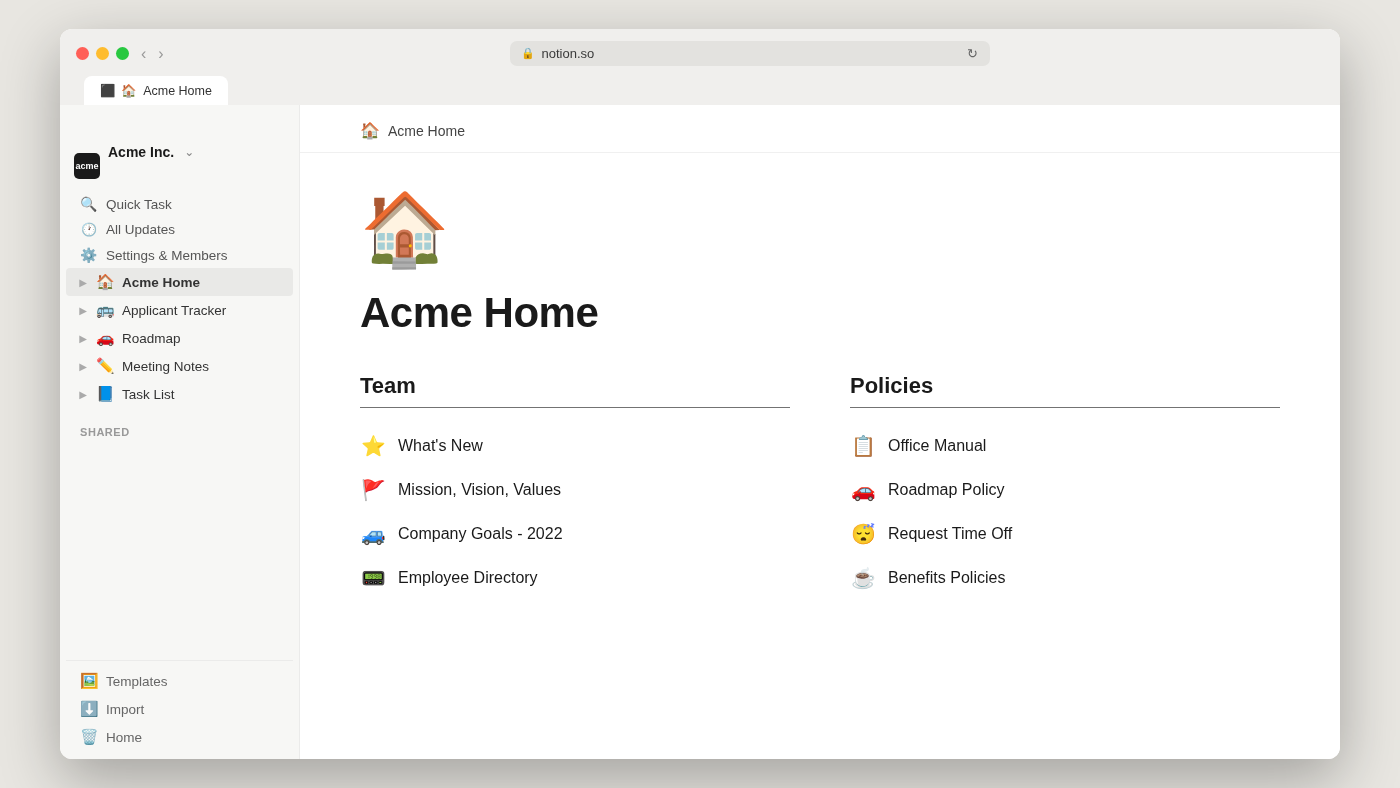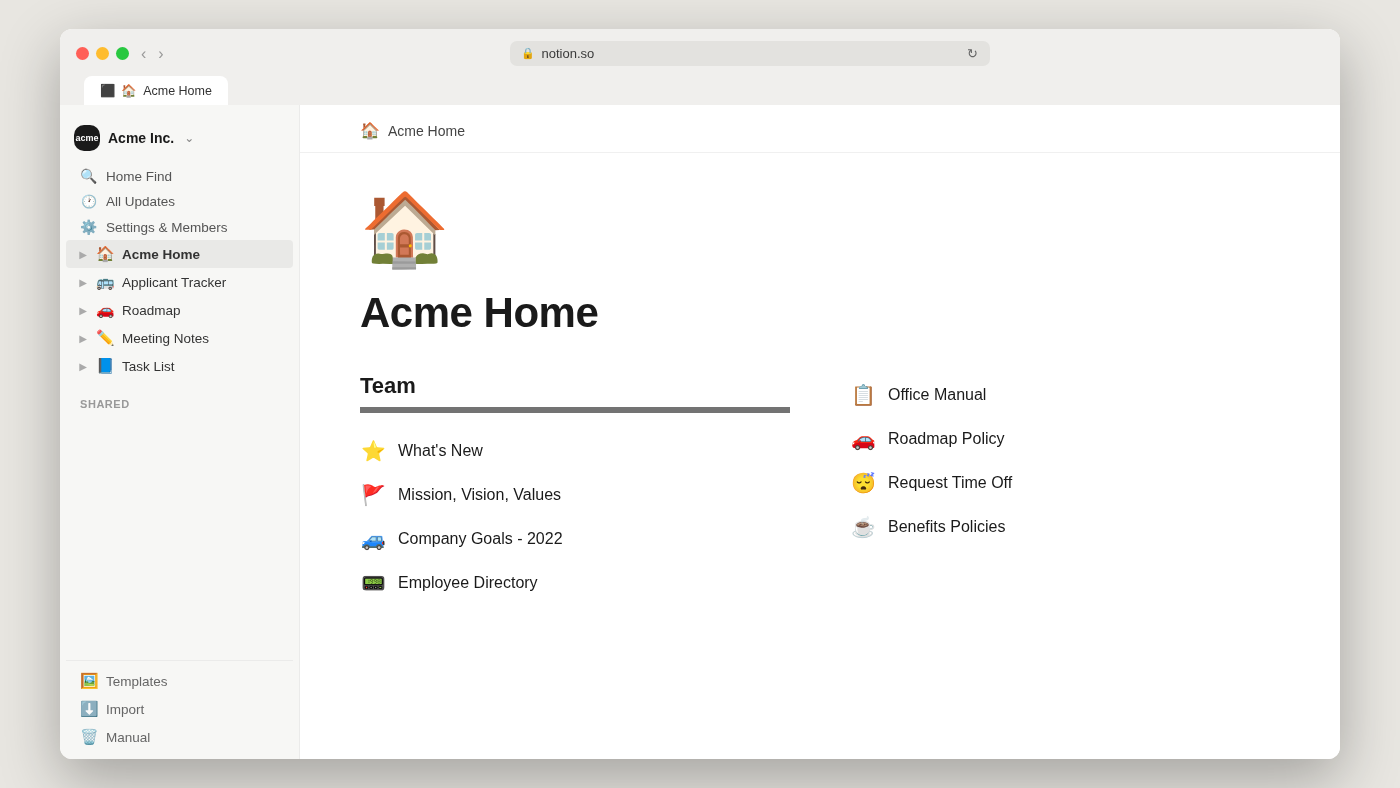--- a/index.html
+++ b/index.html
@@ -122,27 +122,28 @@
       align-items: center;
       gap: 8px;
       padding: 4px 14px 12px 14px;
       cursor: pointer;
     }
 
     .workspace-logo {
       width: 26px;
       height: 26px;
       background: #1a1a1a;
-      border-radius: 10px;
+      border-radius: 5px;
       display: flex;
       align-items: center;
       justify-content: center;
       color: white;
       font-size: 10px;
       font-weight: bold;
+      margin-top: 28px;
     }
 
     .workspace-name {
       font-size: 14px;
       font-weight: 600;
       color: #1a1a1a;
     }
 
     .workspace-chevron {
       font-size: 12px;
@@ -289,21 +290,21 @@
     }
 
     .content-column {}
 
     .column-header {
       font-size: 22px;
       font-weight: 600;
       color: #1a1a1a;
       margin-bottom: 16px;
       padding-bottom: 8px;
-      border-bottom: 6px solid #737373;
+      border-bottom: 1px solid #737373;
     }
 
     .content-link {
       display: flex;
       align-items: center;
       gap: 10px;
       padding: 10px 0;
       cursor: pointer;
       text-decoration: none;
     }
@@ -364,21 +365,21 @@
       <div class="workspace-header">
         <div class="workspace-logo">
           <span style="font-size:9px;">acme</span>
         </div>
         <span class="workspace-name">Acme Inc.</span>
         <span class="workspace-chevron">⌄</span>
       </div>
 
       <div class="sidebar-nav-item">
         <span class="sidebar-nav-icon">🔍</span>
-        <span>Home Find</span>
+        <span>Quick Task</span>
       </div>
       <div class="sidebar-nav-item">
         <span class="sidebar-nav-icon" style="font-size:13px;">🕐</span>
         <span>All Updates</span>
       </div>
       <div class="sidebar-nav-item">
         <span class="sidebar-nav-icon">⚙️</span>
         <span>Settings &amp; Members</span>
       </div>
 
@@ -417,21 +418,21 @@
       <div class="sidebar-bottom-item">
         <span class="bottom-icon">🖼️</span>
         <span>Templates</span>
       </div>
       <div class="sidebar-bottom-item">
         <span class="bottom-icon">⬇️</span>
         <span>Import</span>
       </div>
       <div class="sidebar-bottom-item">
         <span class="bottom-icon">🗑️</span>
-        <span>Manual</span>
+        <span>Home</span>
       </div>
     </div>
 
     <div class="main-content">
 
       <div class="page-header">
         <span class="page-header-emoji">🏠</span>
         <span class="page-header-title">Acme Home</span>
       </div>
 
@@ -455,20 +456,21 @@
               <span class="link-emoji">🚙</span>
               <span class="link-text">Company Goals - 2022</span>
             </div>
             <div class="content-link">
               <span class="link-emoji">📟</span>
               <span class="link-text">Employee Directory</span>
             </div>
           </div>
 
           <div class="content-column">
+            <h2 class="column-header">Policies</h2>
             <div class="content-link">
               <span class="link-emoji">📋</span>
               <span class="link-text">Office Manual</span>
             </div>
             <div class="content-link">
               <span class="link-emoji">🚗</span>
               <span class="link-text">Roadmap Policy</span>
             </div>
             <div class="content-link">
               <span class="link-emoji">😴</span>

